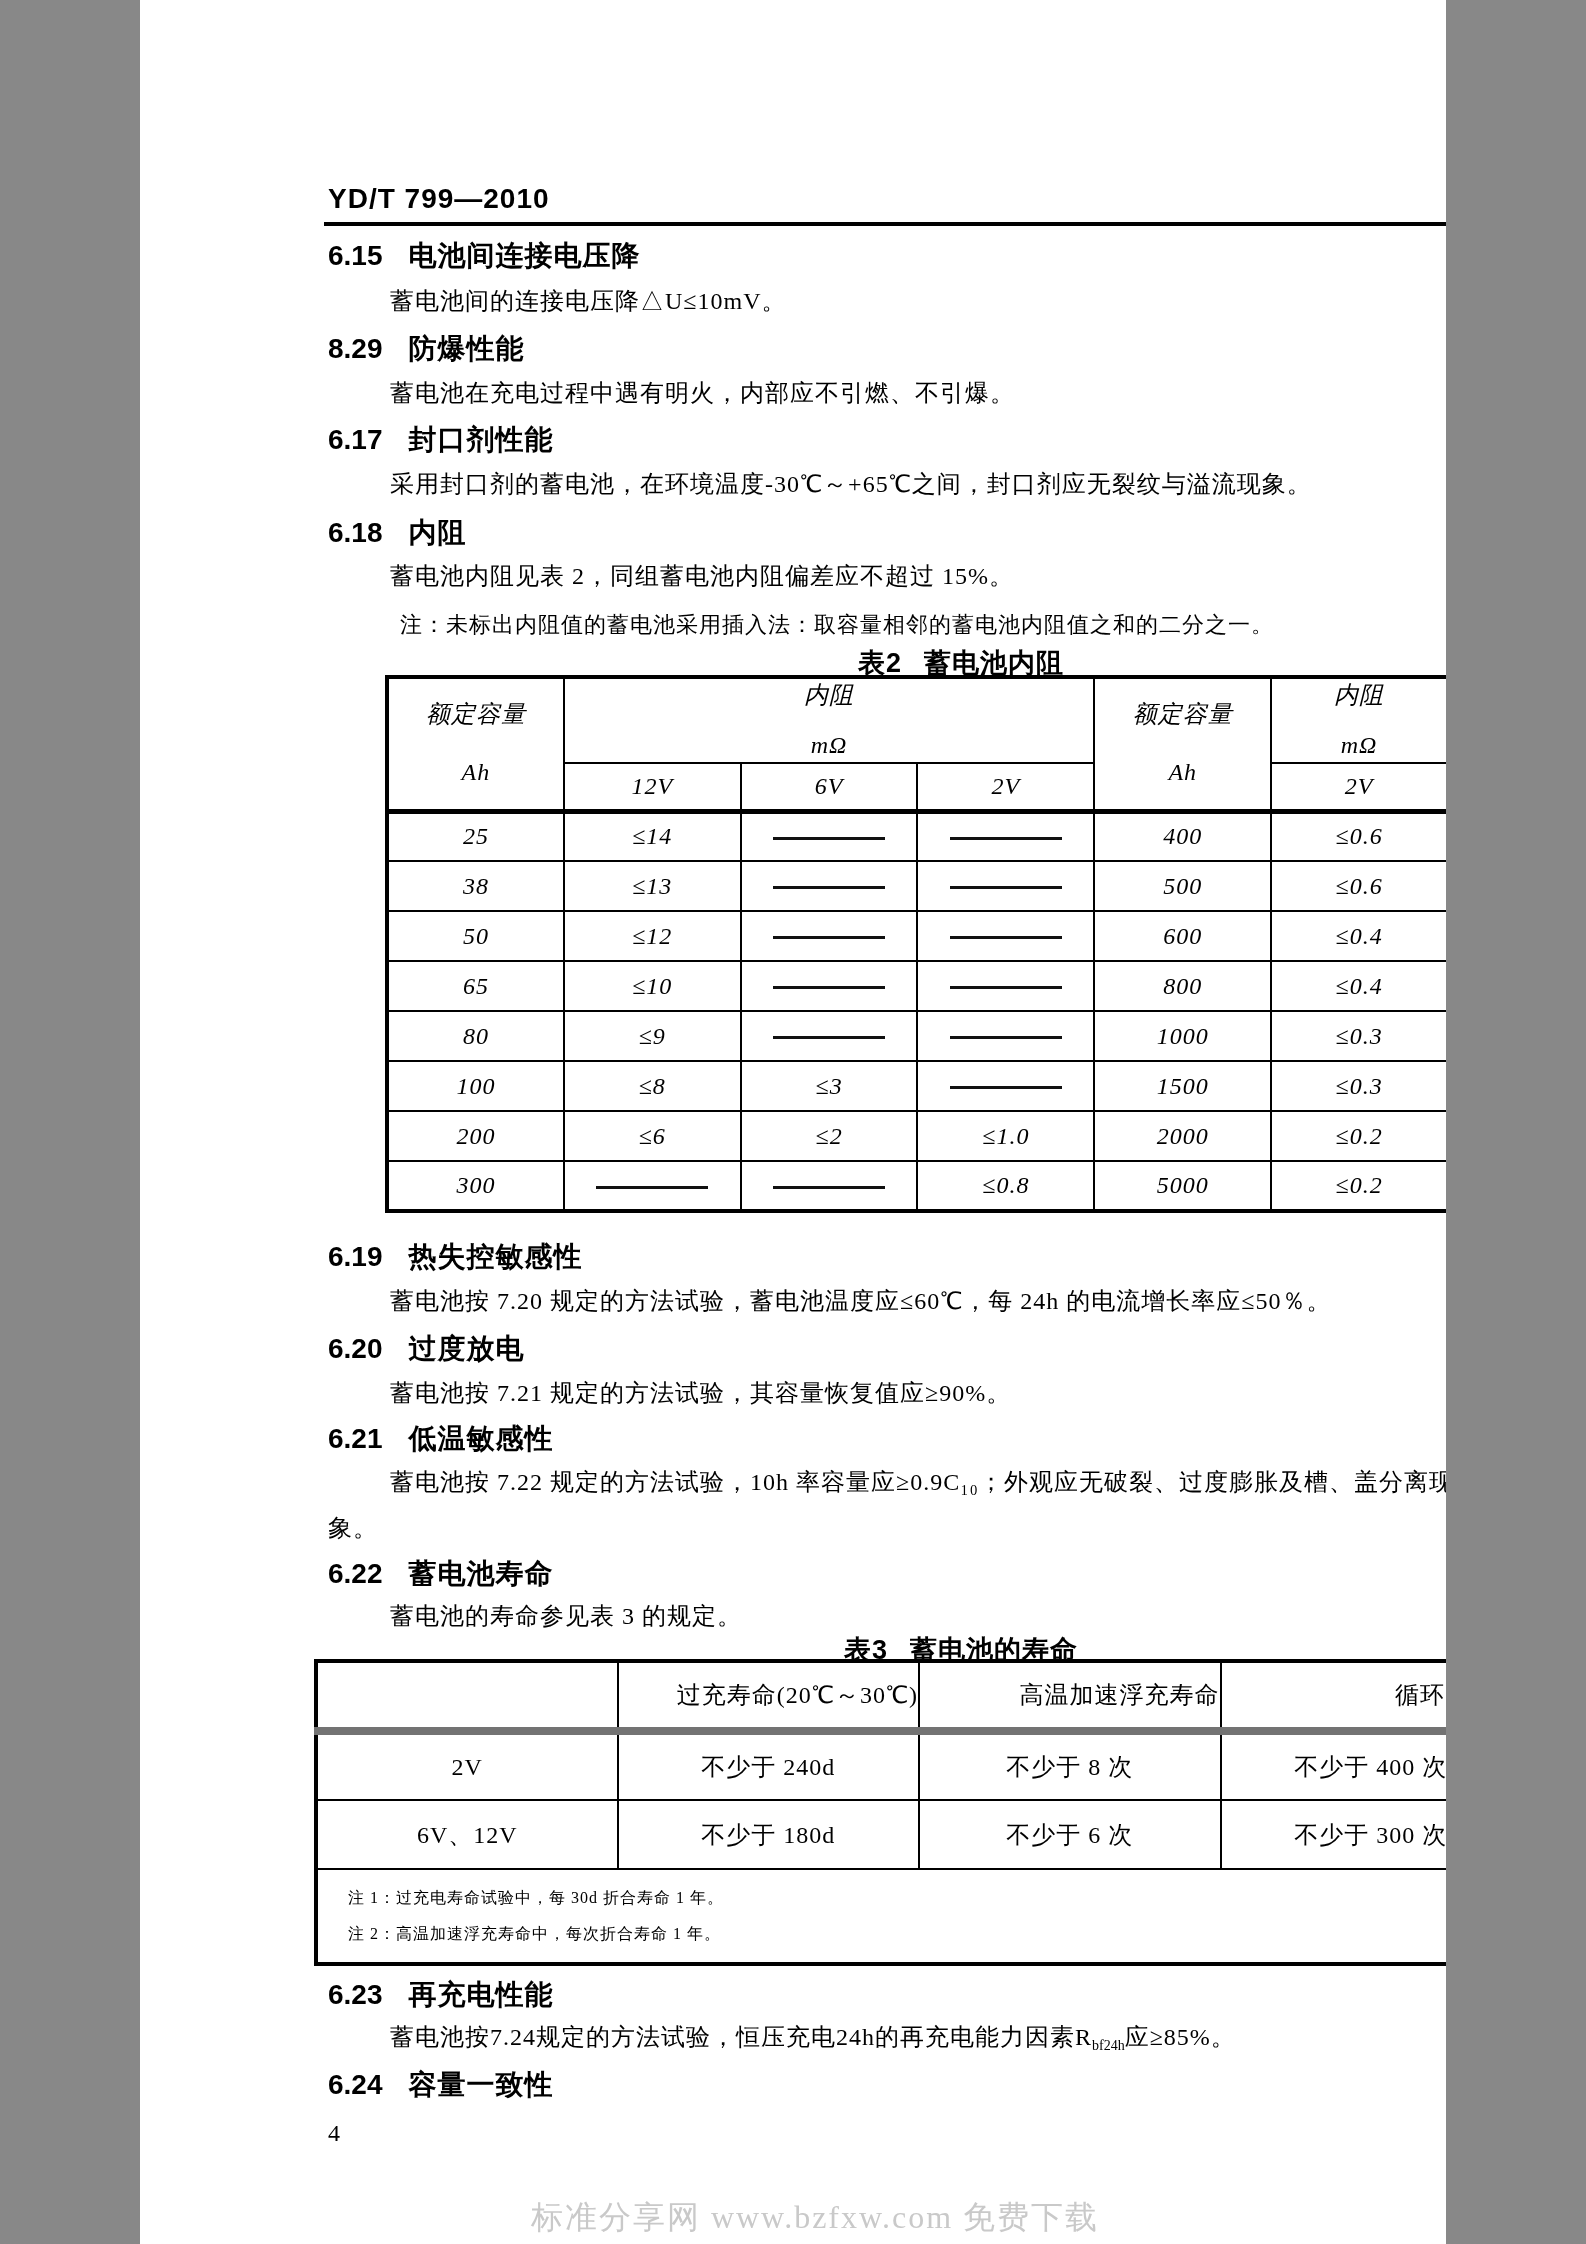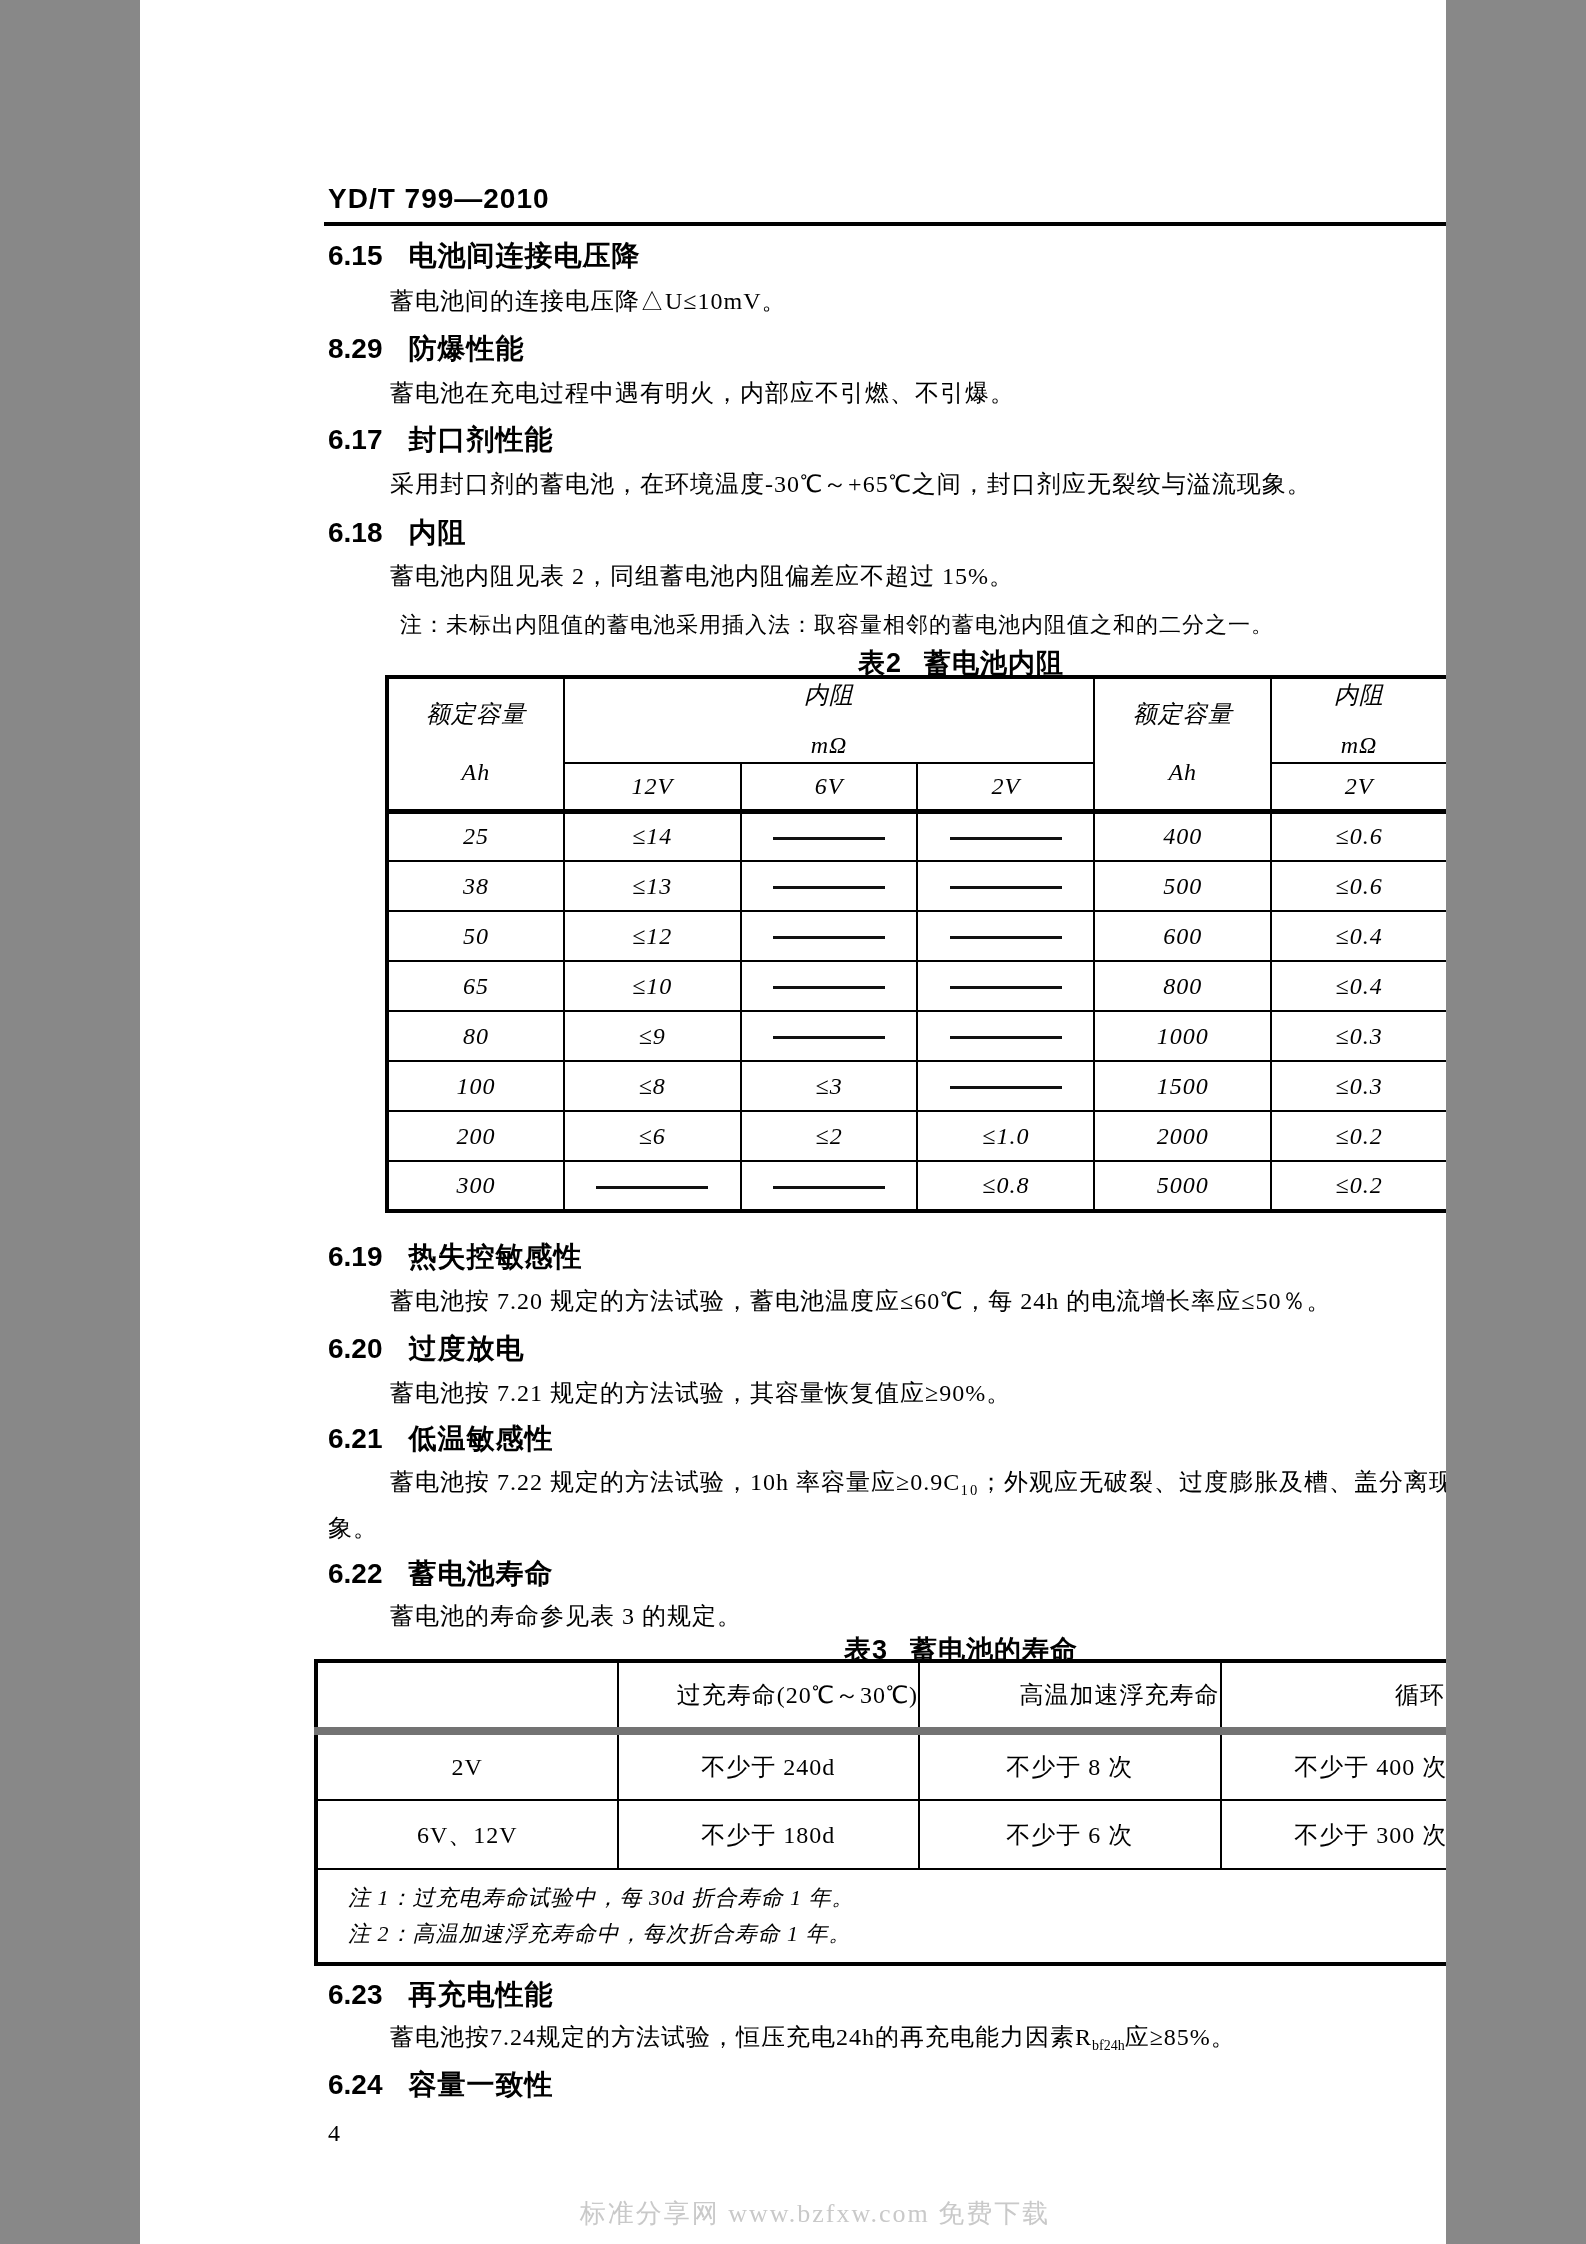--- a/index.html
+++ b/index.html
@@ -59,27 +59,27 @@
   .t2 .stack div + div { margin-top:22px; }
   .t2 .capstack div + div { margin-top:30px; }
   .t2 tbody td { height:50px; }
   .dash { display:inline-block; width:112px; height:0; border-top:3px solid #111; vertical-align:middle; }
 
   
   .t3 { position:absolute; left:174px; top:1659px; width:1210px; border:4px solid #000; }
   .t3 thead td { height:70px; border-bottom:8px solid #737373;text-align:right; }
   .t3 tbody.data td { height:69px; }
   .t3 tbody.notesbody td { text-align:left; padding:10px 0 10px 30px; }
-  .t3 .noteline { font-size:22px; letter-spacing:1px; line-height:36px; white-space:nowrap;font-style:italic; }
+  .t3 .noteline { font-size:16px; letter-spacing:1px; line-height:36px; white-space:nowrap; }
 
   
   .page-num { position:absolute; left:188px; top:2120px; font-size:24px; }
   .watermark {
     position:absolute; left:0; top:2196px; width:100%; text-align:center;
-    font-size:26px; letter-spacing:2px; white-space:nowrap;padding-left:44px;
+    font-size:32px; letter-spacing:2px; white-space:nowrap;padding-left:44px;
   }
 </style>
 </head>
 <body>
 
 <div class="page">
 
   <div class="doc-code">YD/T 799—2010</div>
   <div class="head-rule"></div>
 

